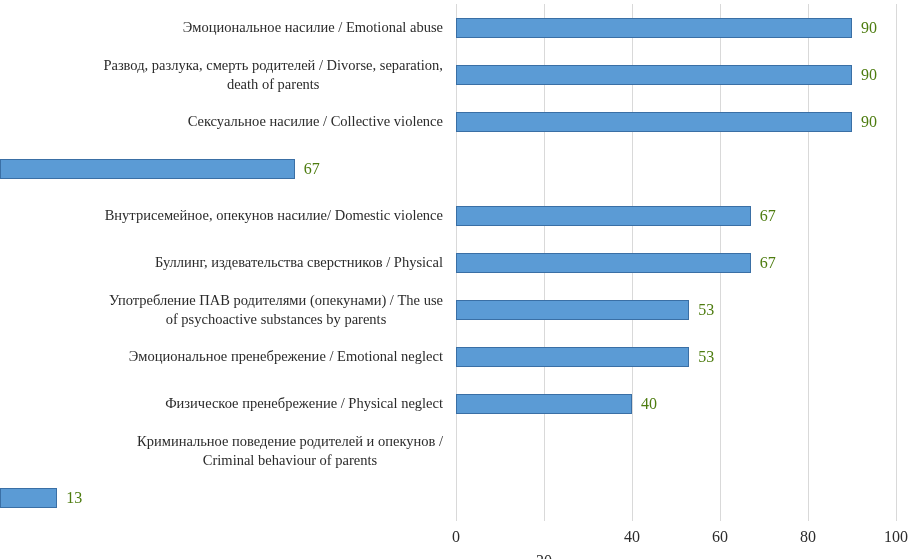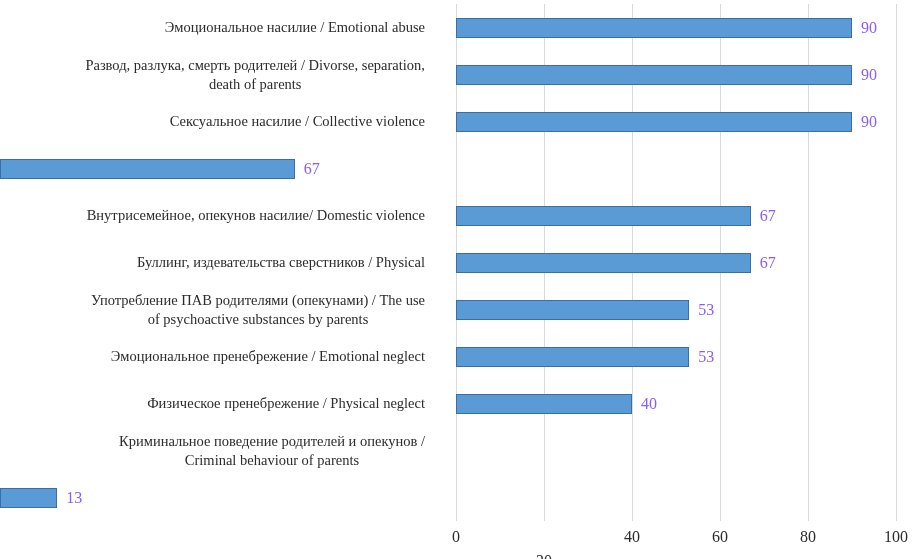--- a/index.html
+++ b/index.html
@@ -38,21 +38,21 @@
     flex-direction: column;
   }
   .row {
     flex: 1 1 0;
     display: flex;
     align-items: center;
   }
   .label-cell {
     width: 456px;
     box-sizing: border-box;
-    padding-right: 31px;
+    padding-right: 13px;
     display: flex;
     justify-content: flex-end;
     align-items: center;
   }
   .label-text {
     text-align: center;
     white-space: pre-line;
     font-size: 14.5px;
     line-height: 1.3;
     color: #2b2b2b;
@@ -64,21 +64,21 @@
   }
   .bar {
     height: 20px;
     background: #5b9bd5;
     border: 1px solid #3a6fa5;
     box-sizing: border-box;
   }
   .bar-value {
     margin-left: 9px;
     font-size: 16px;
-    color: #8b5cf6;
+    color: #4d7c0f;
     white-space: nowrap;
   }
   .x-axis {
     position: absolute;
     left: 456px;
     top: 528px;
     width: 440px;
     height: 26px;
   }
   .x-tick {

